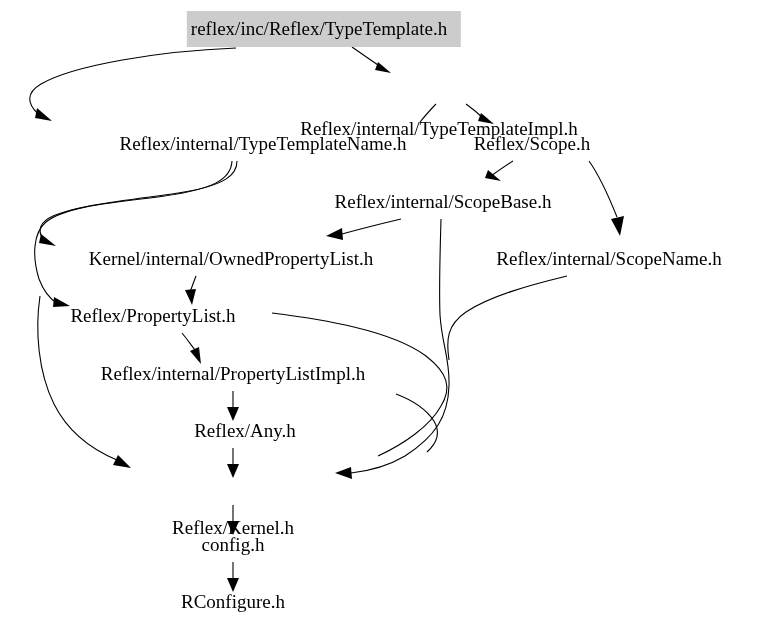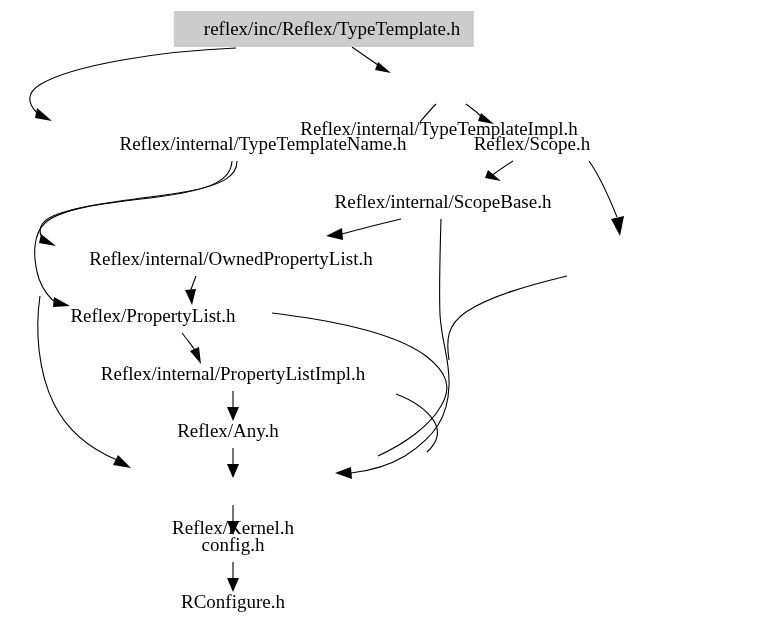--- a/index.html
+++ b/index.html
@@ -29,21 +29,21 @@
     white-space: nowrap;
     color: #000000;
     font-size: 19px;
     line-height: 1;
     letter-spacing: 0px;
     transform: translate(-50%, -50%);
     text-align: center;
   }
   .node.root {
     background: #cccccc;
-    padding: 8px 14px 9px 30px;
+    padding: 8px 14px 9px 4px;
   }
 </style>
 </head>
 <body>
 
 <div id="graph">
 
   <svg id="edge-layer" viewBox="0 0 779 628" width="779" height="628" xmlns="http://www.w3.org/2000/svg">
     <g fill="none" stroke="#000000" stroke-width="1.1">
 
@@ -109,28 +109,29 @@
   <div class="node root" style="left:324px; top:29px;">reflex/inc/Reflex/TypeTemplate.h</div>
 
   <div class="node" style="left:439px; top:86px;margin-top:42px;">Reflex/internal/TypeTemplateImpl.h</div>
 
   <div class="node" style="left:232px; top:143px;margin-left:31px;">Reflex/internal/TypeTemplateName.h</div>
 
   <div class="node" style="left:532px; top:143px;">Reflex/Scope.h</div>
 
   <div class="node" style="left:443px; top:201px;">Reflex/internal/ScopeBase.h</div>
 
-  <div class="node" style="left:231px; top:258px;">Reflex/internal/OwnedPropertyList.h</div>
+  <div class="node" style="left:231px; top:258px;">Kernel/internal/OwnedPropertyList.h</div>
 
+  <div class="node" style="left:609px; top:258px;">Reflex/internal/ScopeName.h</div>
 
   <div class="node" style="left:153px; top:315px;">Reflex/PropertyList.h</div>
 
   <div class="node" style="left:233px; top:373px;">Reflex/internal/PropertyListImpl.h</div>
 
-  <div class="node" style="left:228px; top:430px;text-align:right;">Reflex/Any.h</div>
+  <div class="node" style="left:245px; top:430px;text-align:right;">Reflex/Any.h</div>
 
   <div class="node" style="left:233px; top:487px;margin-top:40px;">Reflex/Kernel.h</div>
 
   <div class="node" style="left:233px; top:544px;">config.h</div>
 
   <div class="node" style="left:233px; top:601px;">RConfigure.h</div>
 
 </div>
 
 </body></html>

